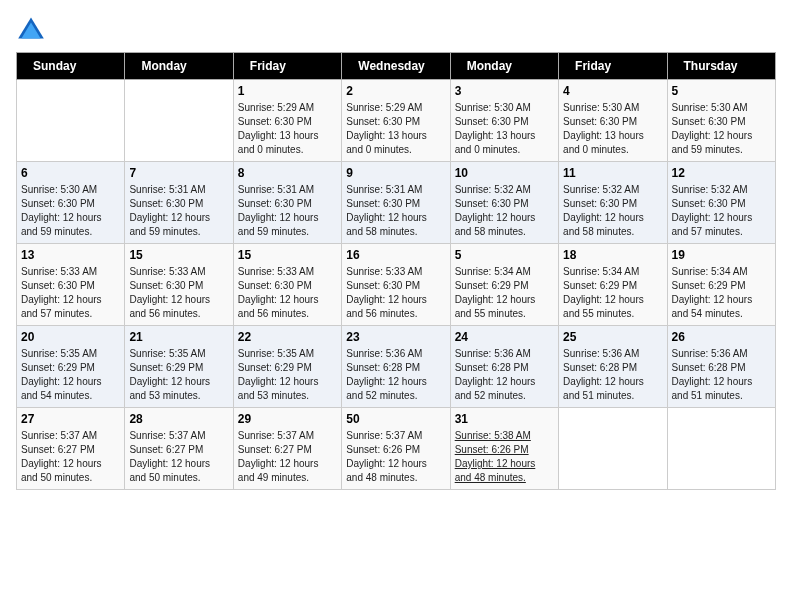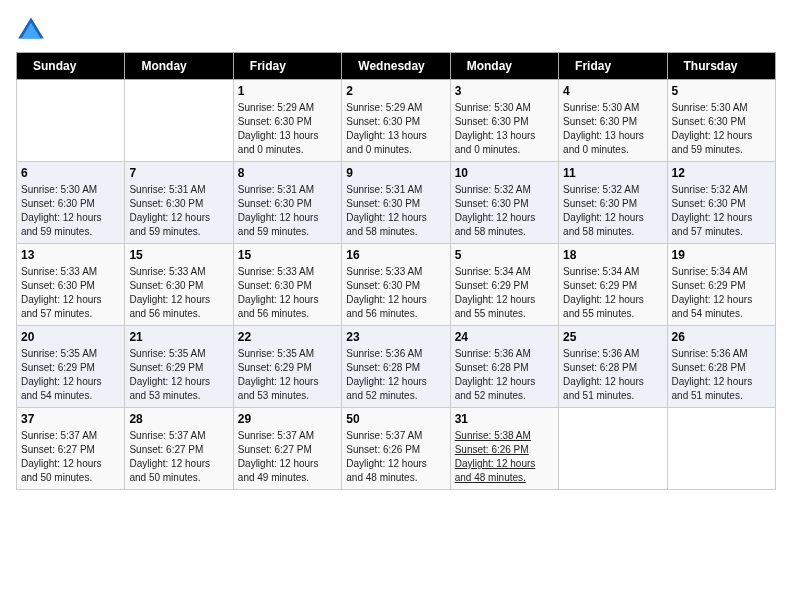--- a/index.html
+++ b/index.html
@@ -250,21 +250,21 @@
         </td>
         <td>
           <div class="day-number">26</div>
           <div class="day-info" style="white-space: pre-line;">Sunrise: 5:36 AM
 Sunset: 6:28 PM
 Daylight: 12 hours and 51 minutes.</div>
         </td>
       </tr>
       <tr>
         <td>
-          <div class="day-number">37</div>
+          <div class="day-number">27</div>
           <div class="day-info" style="white-space: pre-line;">Sunrise: 5:37 AM
 Sunset: 6:27 PM
 Daylight: 12 hours and 50 minutes.</div>
         </td>
         <td>
           <div class="day-number">28</div>
           <div class="day-info" style="white-space: pre-line;">Sunrise: 5:37 AM
 Sunset: 6:27 PM
 Daylight: 12 hours and 50 minutes.</div>
         </td>

